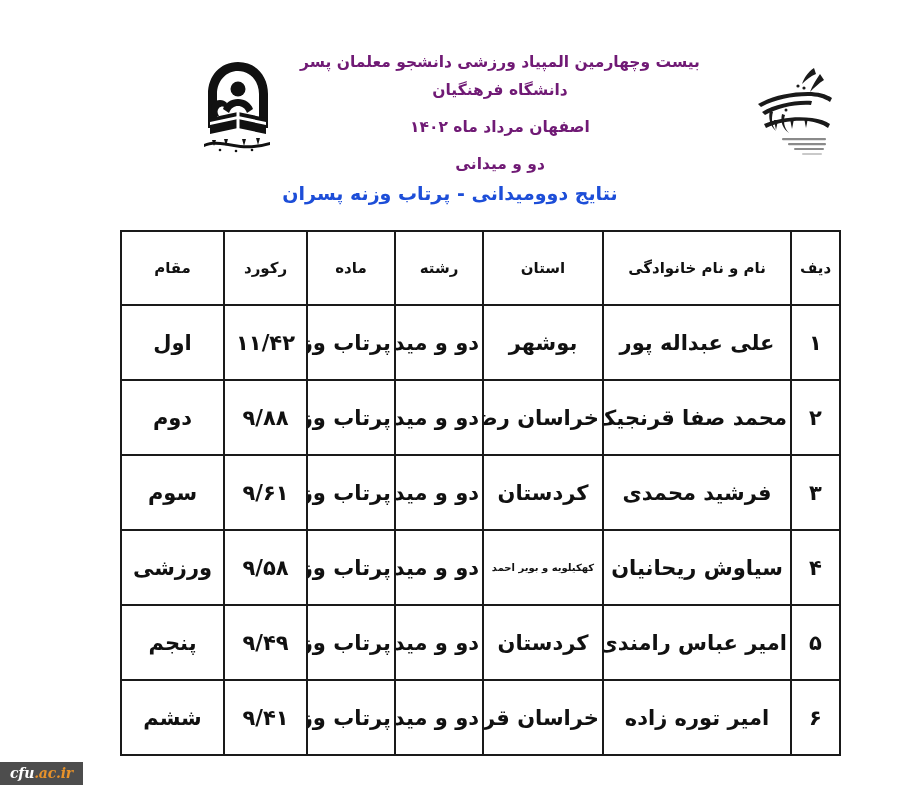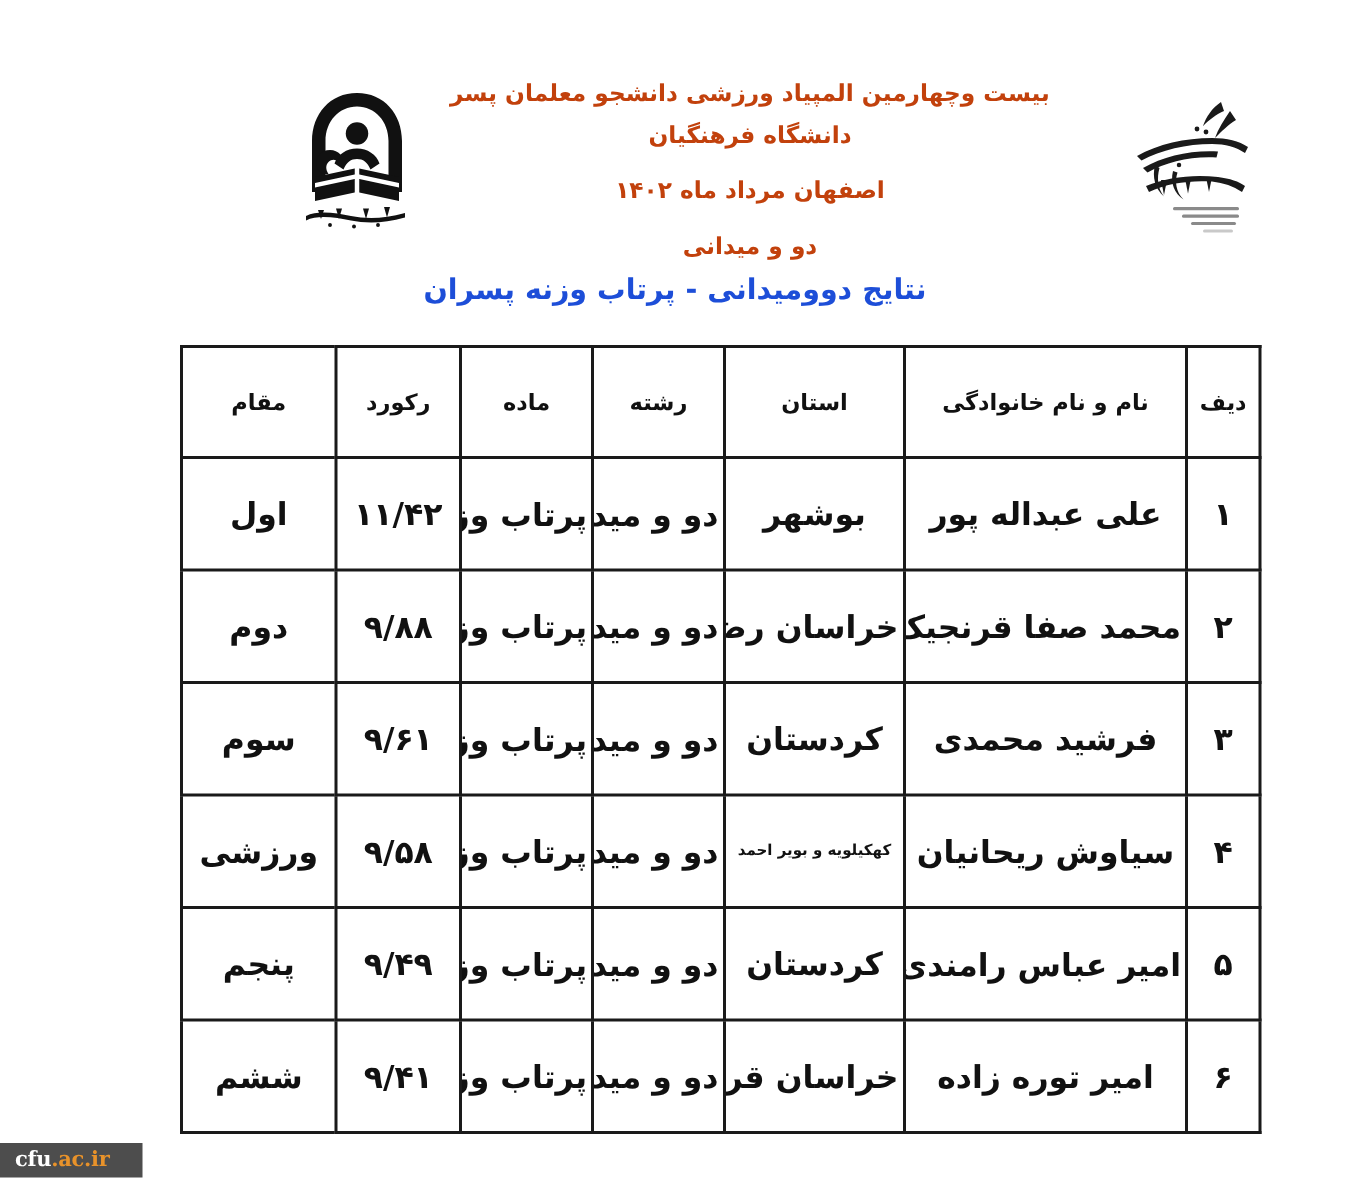--- a/index.html
+++ b/index.html
@@ -50,21 +50,21 @@
 
   .header-text {
     position: absolute;
     left: 300px;
     top: 0px;
     width: 400px;
     text-align: center;
   }
   .header-line {
     font-weight: bold;
-    color: #c2410c;
+    color: #701a75;
     letter-spacing: 0px;
     direction: rtl;
   }
   .hl-1 { font-size: 15.5px; line-height: 28px; }
   .hl-2 { font-size: 15.5px; line-height: 28px; margin-top: 9px; }
   .hl-3 { font-size: 15.5px; line-height: 28px; margin-top: 9px; }
 
   
   .subtitle {
     position: absolute;
@@ -131,22 +131,23 @@
 
   
   .watermark {
     position: absolute;
     left: 0px;
     bottom: 8px;
     background: #4d4d4d;
     color: #ffffff;
     font-family: "DejaVu Serif", "Liberation Serif", serif;
     font-weight: bold;
+    font-style: italic;
     font-size: 14px;
-    padding: 3px 22px 4px 10px;
+    padding: 3px 10px 4px 10px;
     direction: ltr;
     letter-spacing: -0.2px;
   }
   .watermark .dom { color: #e8922a; }
 
   
   .logo-svg { display: block; }
 </style>
 </head>
 <body>

